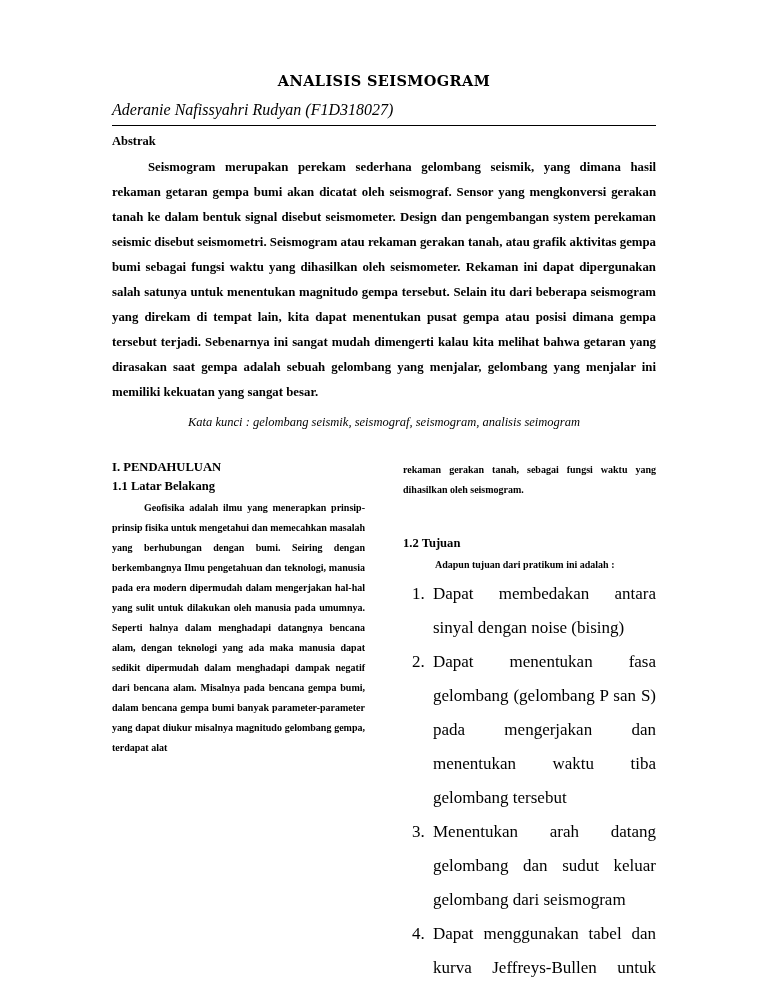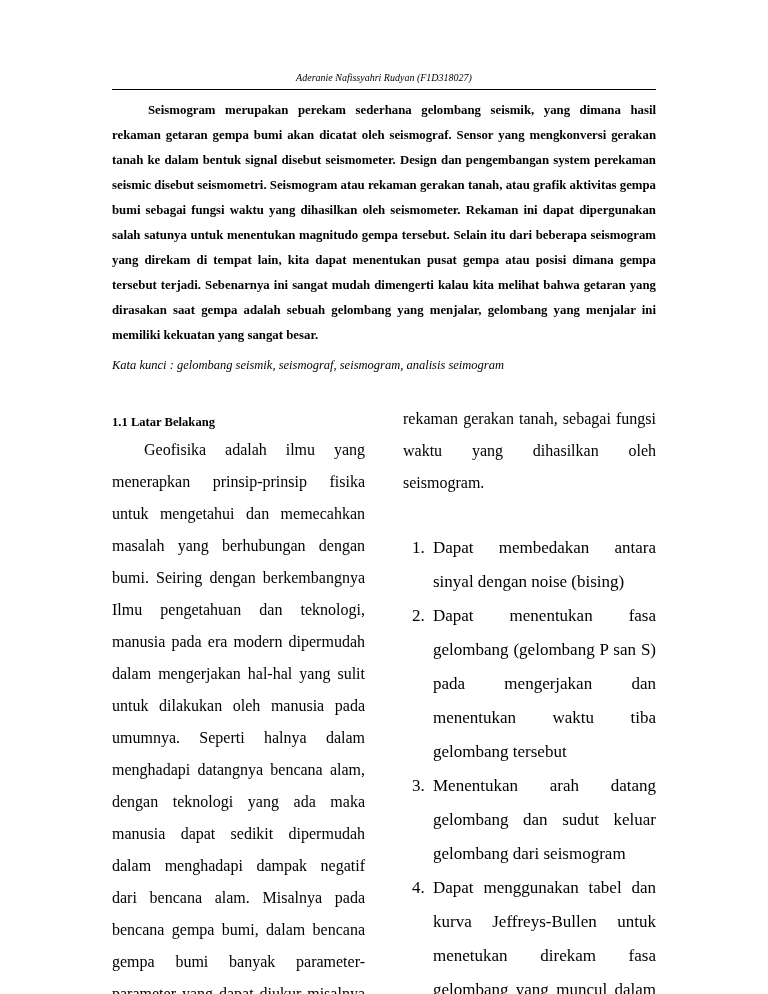--- a/index.html
+++ b/index.html
@@ -22,23 +22,22 @@
   }
   .doc-title {
     text-align: center;
     font-family: "DejaVu Serif", serif;
     font-weight: bold;
     font-size: 14.5px;
     letter-spacing: 0.4px;
     margin: 0 0 12px 0;
   }
   .doc-author {
-    text-align: center;
     font-style: italic;
-    font-size: 10px;
+    font-size: 16px;
     margin: 0 0 6px 0;
   }
   .rule {
     border: none;
     border-top: 1px solid #000;
     margin: 4px 0 8px 0;
   }
   .section-label {
     font-weight: bold;
     font-size: 12.5px;
@@ -54,46 +53,48 @@
   }
   .abstract-body .indent {
     display: inline-block;
     width: 36px;
   }
   .keywords {
     font-style: italic;
     font-size: 12.5px;
     line-height: 1.9;
     margin: 6px 0 0 0;
+    text-align: center;
   }
   .columns {
     display: flex;
     gap: 38px;
     margin-top: 26px;
   }
   .col {
     flex: 1 1 0;
     min-width: 0;
   }
   .head1 {
     font-weight: bold;
     font-size: 12.6px;
     margin: 0 0 4px 0;
   }
   .head2 {
     font-weight: bold;
     font-size: 12.6px;
-    margin: 12px 0 4px 0;
+    margin: 4px 0 4px 0;
   }
   .para {
-    font-size: 16px;
+    font-size: 10px;
     line-height: 2.0;
     text-align: justify;
     text-justify: inter-word;
     margin: 0 0 2px 0;
+    font-weight: bold;
   }
   .para .indent {
     display: inline-block;
     width: 32px;
   }
   .spacer-lg { height: 30px; }
   ol.goals {
     margin: 0;
     padding-left: 26px;
     font-size: 17px;
@@ -104,36 +105,41 @@
     text-justify: inter-word;
     margin: 0;
     padding-left: 4px;
   }
 </style>
 </head>
 <body>
 
 <div class="page">
 
+  <h1 class="doc-title">ANALISIS SEISMOGRAM</h1>
   <div class="doc-author">Aderanie Nafissyahri Rudyan (F1D318027)</div>
   <hr class="rule">
 
+  <div class="section-label">Abstrak</div>
   <p class="abstract-body"><span class="indent"></span><span>Seismogram merupakan perekam sederhana gelombang seismik, yang dimana hasil rekaman getaran gempa bumi akan dicatat oleh seismograf. Sensor yang mengkonversi gerakan tanah ke dalam bentuk signal disebut seismometer. Design dan pengembangan system perekaman seismic disebut seismometri. Seismogram atau rekaman gerakan tanah, atau grafik aktivitas gempa bumi sebagai fungsi waktu yang dihasilkan oleh seismometer. Rekaman ini dapat dipergunakan salah satunya untuk menentukan magnitudo gempa tersebut. Selain itu dari beberapa seismogram yang direkam di tempat lain, kita dapat menentukan pusat gempa atau posisi dimana gempa tersebut terjadi. Sebenarnya ini sangat mudah dimengerti kalau kita melihat bahwa getaran yang dirasakan saat gempa adalah sebuah gelombang yang menjalar, gelombang yang menjalar ini memiliki kekuatan yang sangat besar.</span></p>
   <p class="keywords">Kata kunci : gelombang seismik, seismograf, seismogram, analisis seimogram</p>
 
   <div class="columns">
 
     <div class="col">
+      <div class="head1">I. PENDAHULUAN</div>
       <div class="head2">1.1 Latar Belakang</div>
       <p class="para"><span class="indent"></span><span>Geofisika adalah ilmu yang menerapkan prinsip-prinsip fisika untuk mengetahui dan memecahkan masalah yang berhubungan dengan bumi. Seiring dengan berkembangnya Ilmu pengetahuan dan teknologi, manusia pada era modern dipermudah dalam mengerjakan hal-hal yang sulit untuk dilakukan oleh manusia pada umumnya. Seperti halnya dalam menghadapi datangnya bencana alam, dengan teknologi yang ada maka manusia dapat sedikit dipermudah dalam menghadapi dampak negatif dari bencana alam. Misalnya pada bencana gempa bumi, dalam bencana gempa bumi banyak parameter-parameter yang dapat diukur misalnya magnitudo gelombang gempa, terdapat alat</span></p>
     </div>
 
     <div class="col">
       <p class="para">rekaman gerakan tanah, sebagai fungsi waktu yang dihasilkan oleh seismogram.</p>
       <div class="spacer-lg"></div>
+      <div class="head2">1.2 Tujuan</div>
+      <p class="para"><span class="indent"></span><span>Adapun tujuan dari pratikum ini adalah :</span></p>
       <ol class="goals">
         <li>Dapat membedakan antara sinyal dengan noise (bising)</li>
         <li>Dapat menentukan fasa gelombang (gelombang P san S) pada mengerjakan dan menentukan waktu tiba gelombang tersebut</li>
         <li>Menentukan arah datang gelombang dan sudut keluar gelombang dari seismogram</li>
         <li>Dapat menggunakan tabel dan kurva Jeffreys-Bullen untuk menetukan direkam fasa gelombang yang muncul dalam seismogram.</li>
       </ol>
     </div>
 
   </div>
 </div>

